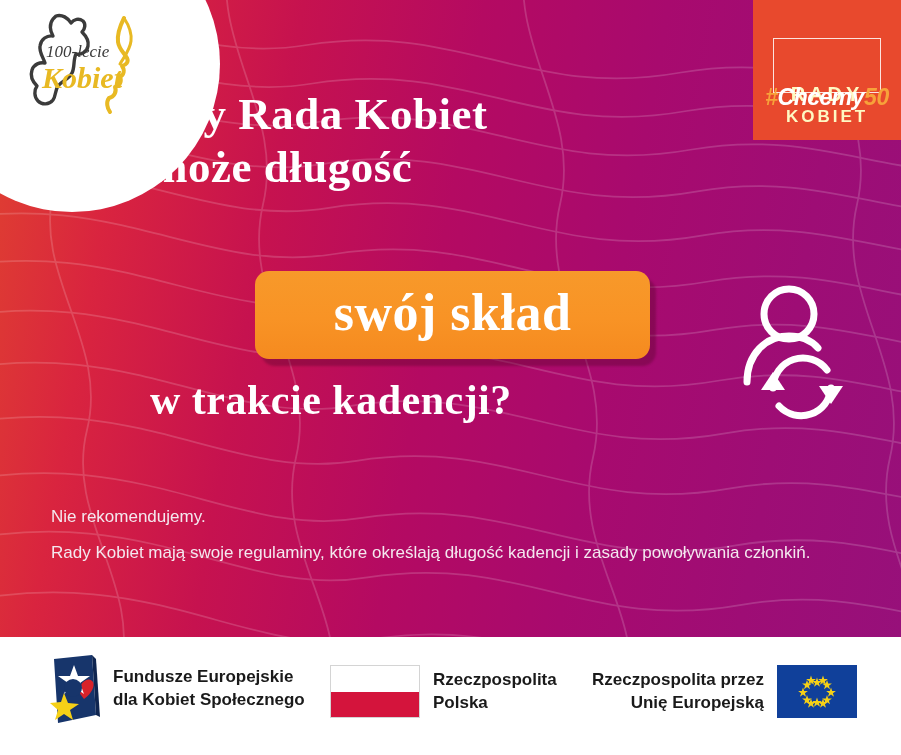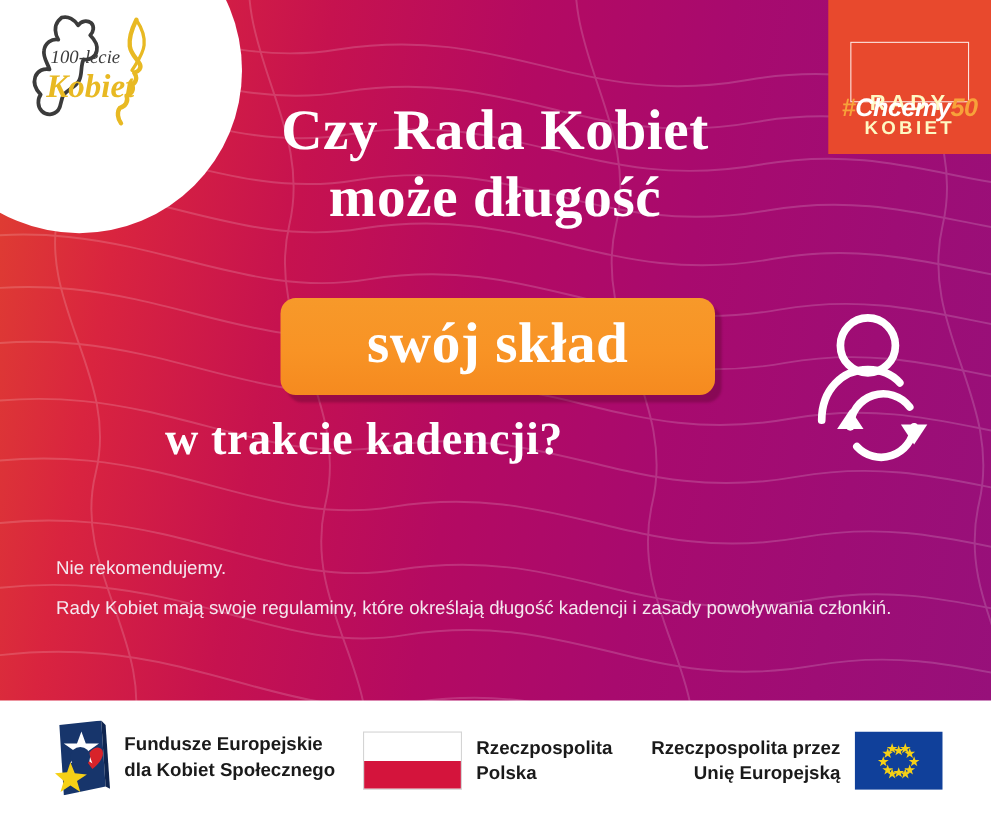--- a/index.html
+++ b/index.html
@@ -112,25 +112,24 @@
   }
   .rady-hash .hash { color: #f7a23a; }
   .rady-hash .num  { color: #f7a23a; }
 
   
   .headline {
     position: absolute;
     left: 150px;
     top: 88px;
     width: 600px;
-    text-align: center;
     color: #ffffff;
     font-family: "Liberation Serif", serif;
     font-weight: bold;
-    font-size: 52px;
+    font-size: 45px;
     line-height: 1.18;
     letter-spacing: 0.5px;
   }
   .headline .l1 { display:block; }
   .headline .l2 { display:block; }
 
   
   .highlight-wrap {
     position: absolute;
     left: 255px;

